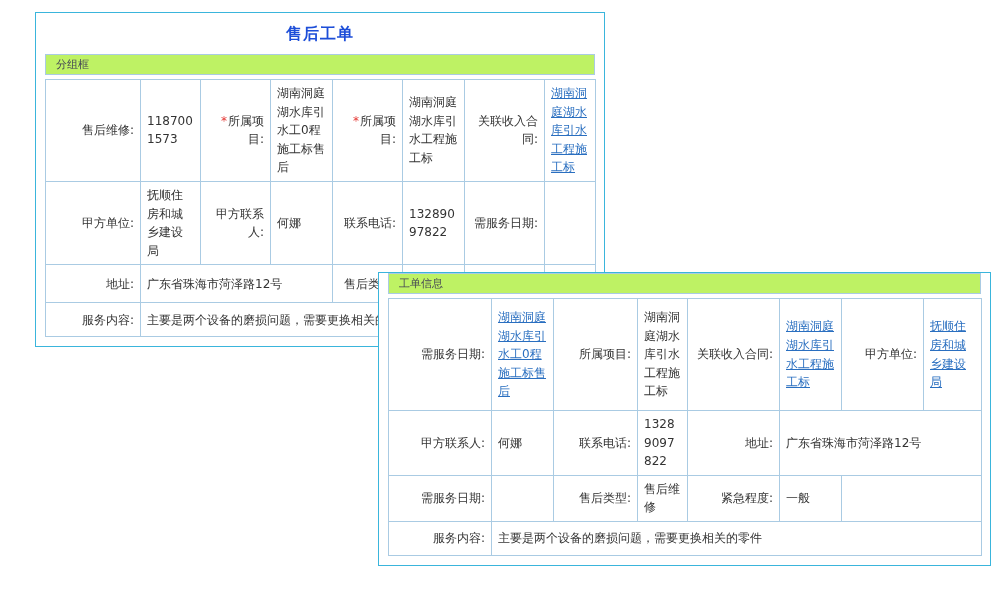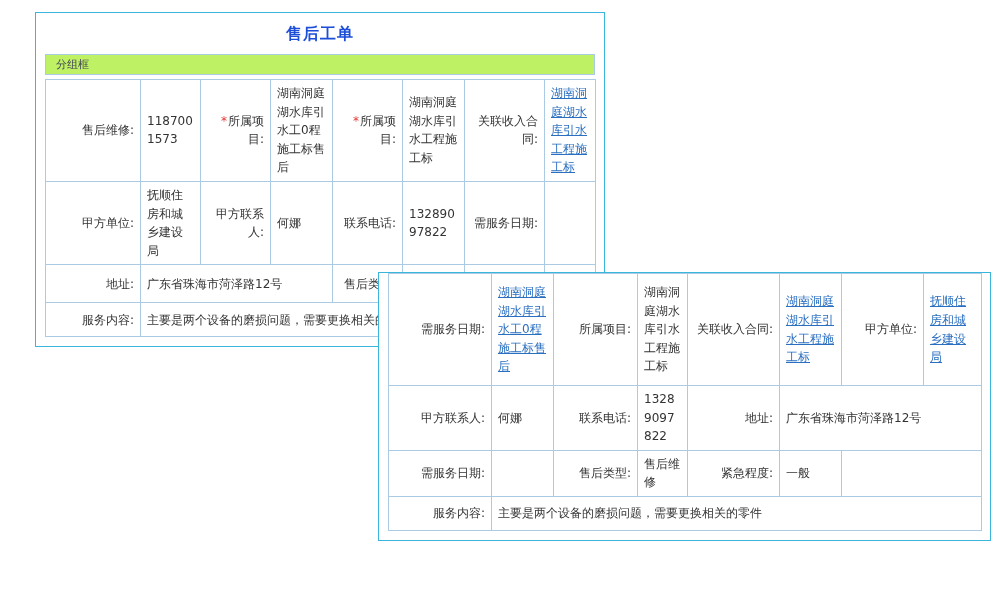--- a/index.html
+++ b/index.html
@@ -111,20 +111,21 @@
         <td class="lbl">服务内容:</td>
         <td class="val" colspan="7">主要是两个设备的磨损问题，需要更换相关的零件</td>
       </tr>
     </tbody>
       </table>
   </div>
 </div>
 
 <div class="panel" id="panel-dispatch">
   <div class="groupbox">
+    <div class="group-header">工单信息</div>
     <table class="form">
       <colgroup>
         <col style="width:103px">
           <col style="width:62px">
           <col style="width:84px">
           <col style="width:50px">
         <col style="width:92px">
           <col style="width:62px">
           <col style="width:82px">
           <col style="width:58px">

